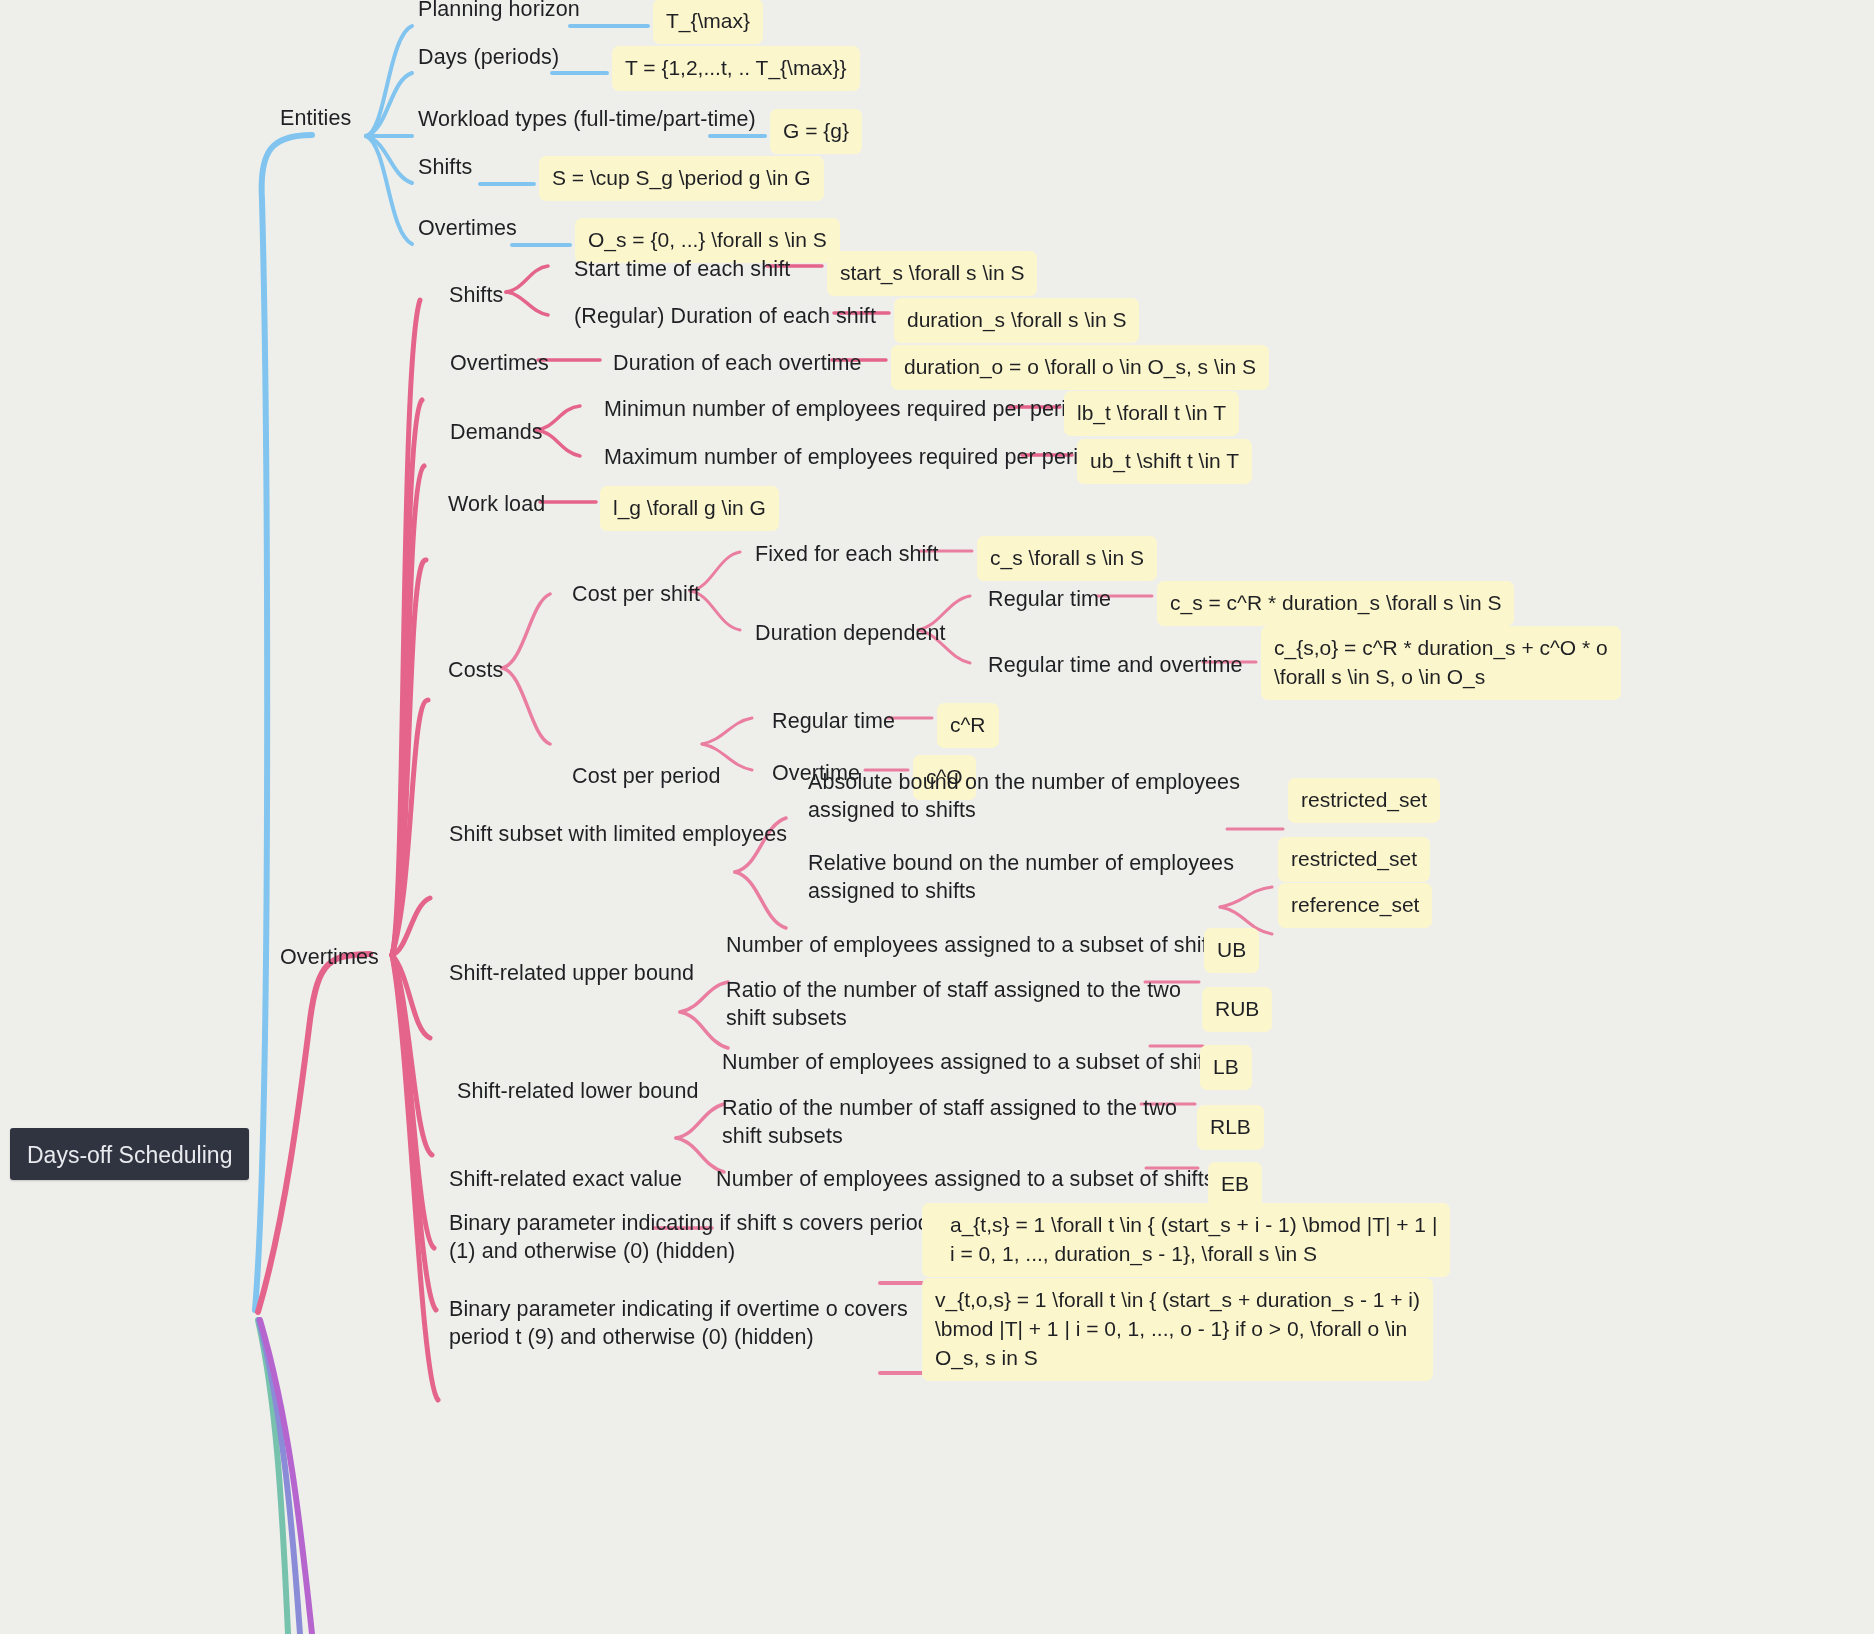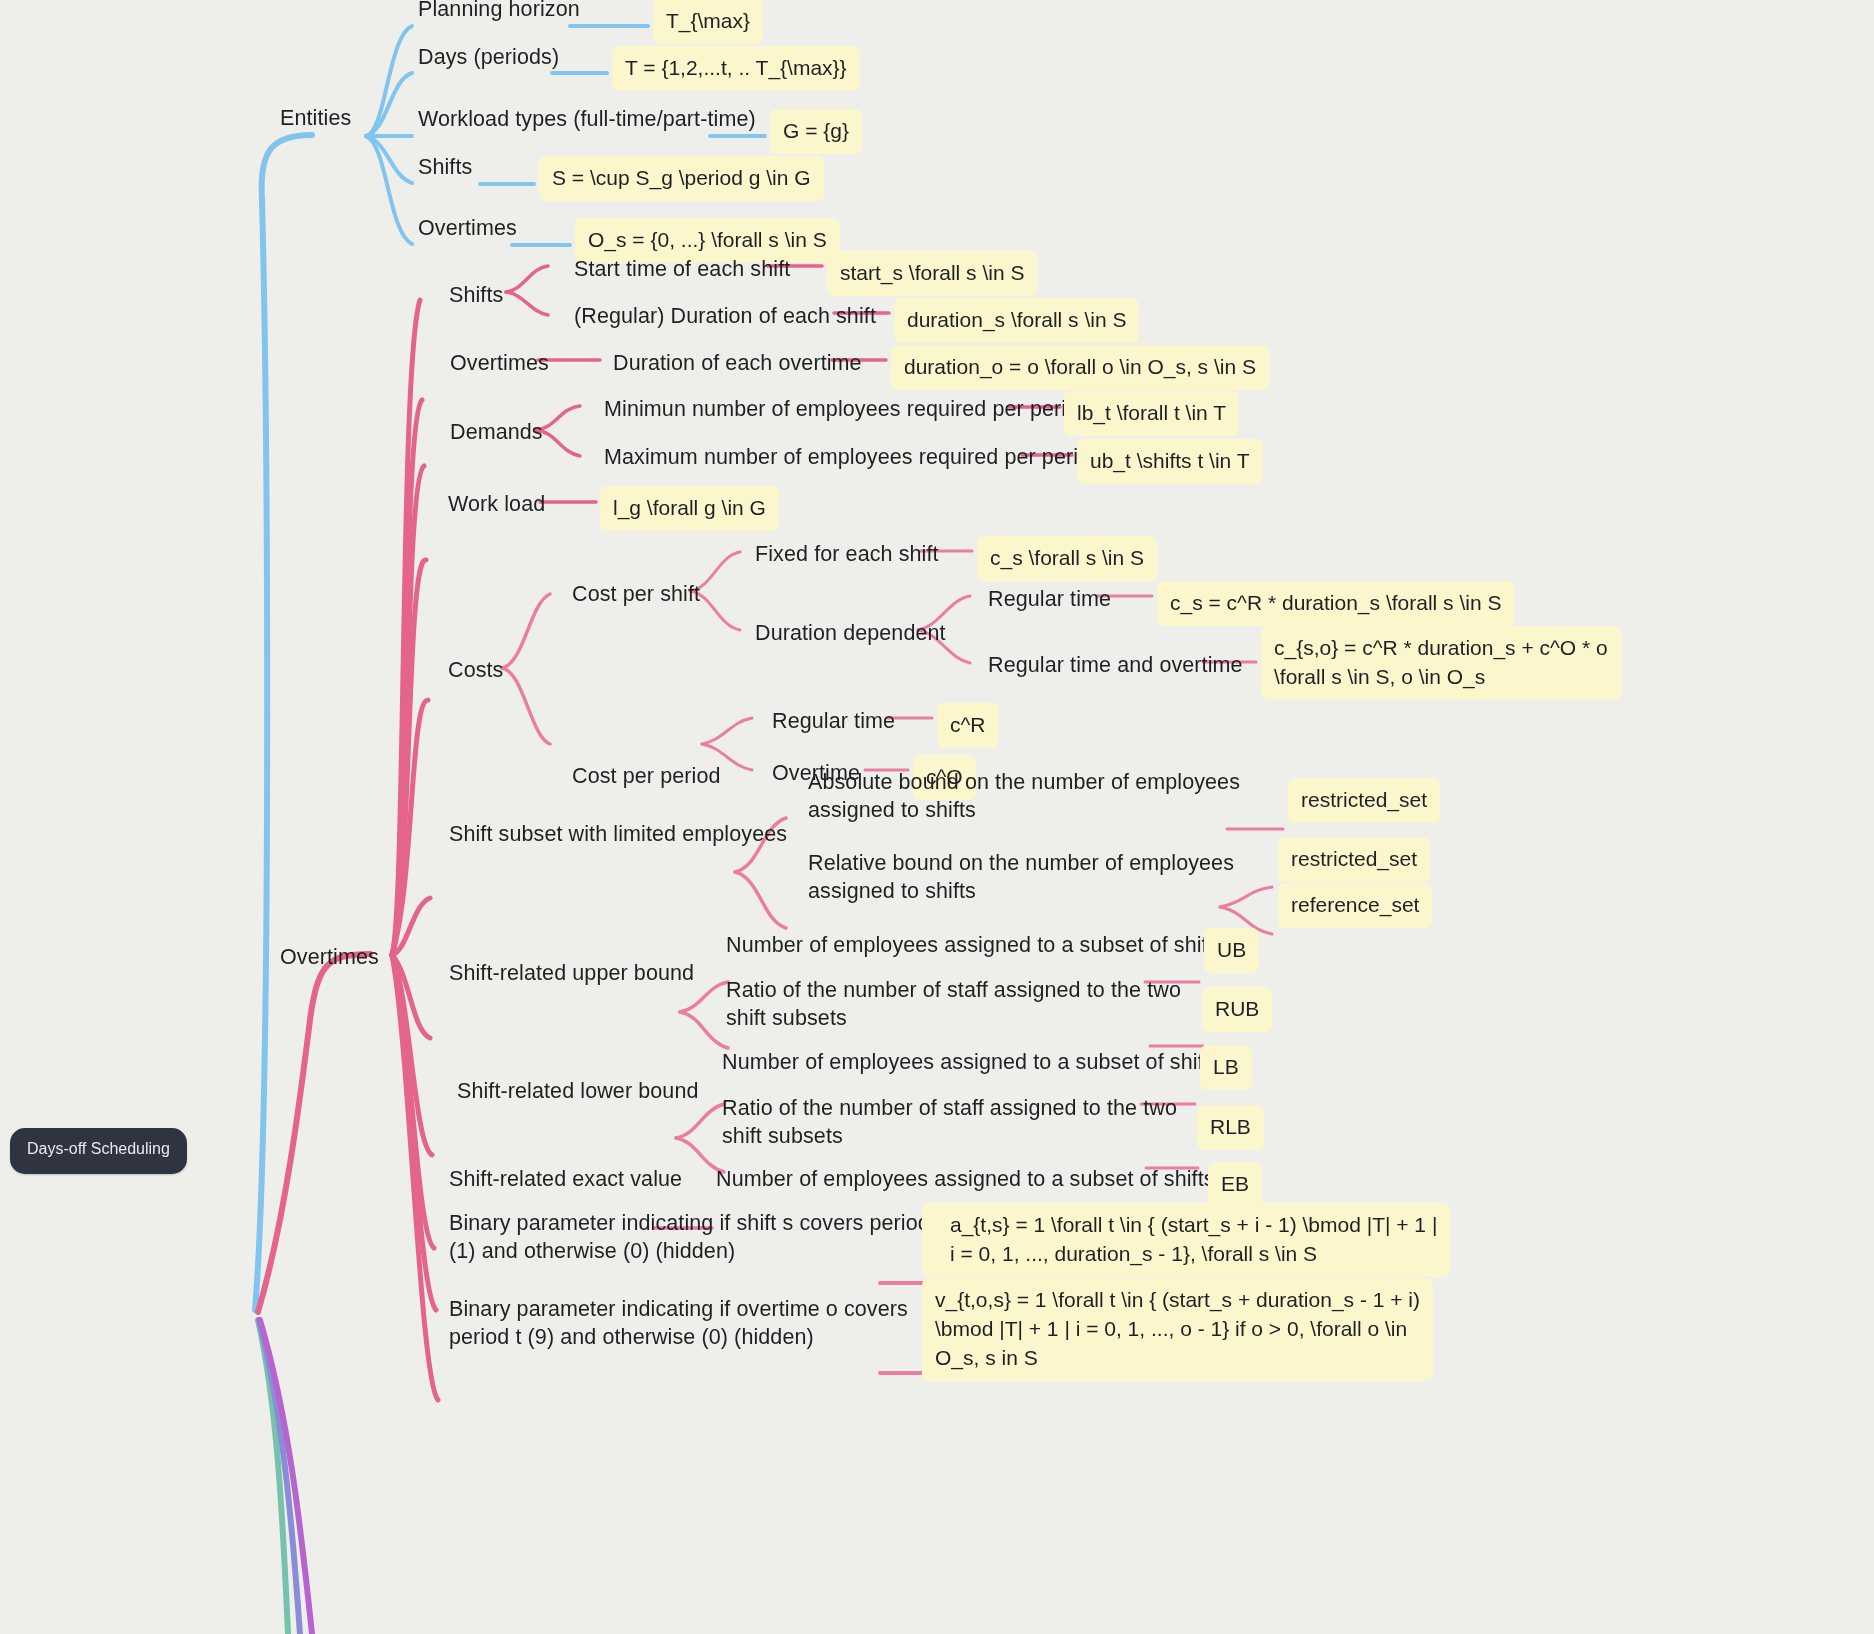--- a/index.html
+++ b/index.html
@@ -34,23 +34,23 @@
     line-height: 28px;
     white-space: pre;
     color: #1f2023;
     letter-spacing: 0.1px;
   }
   .node.wrap { white-space: pre-line; }
   .root-node {
     position: absolute;
     background: #2f3440;
     color: #e8eaee;
-    border-radius: 15px;
-    padding: 7px 17px 11px 17px;
-    font-size: 16px;
+    border-radius: 3px;
+    padding: 13px 17px 11px 17px;
+    font-size: 23px;
     line-height: 28px;
     white-space: nowrap;
     box-shadow: 0 1px 2px rgba(0,0,0,0.18);
   }
   .leafbox {
     position: absolute;
     background: #fcf6cd;
     border-radius: 7px;
     padding: 7px 13px 9px 13px;
     font-size: 21px;
@@ -183,21 +183,21 @@
   <div class="leafbox" style="left:894px; top:298px;">duration_s \forall s \in S</div>
 
   <div class="node" style="left:450px; top:349px;">Overtimes</div>
   <div class="node" style="left:613px; top:349px;">Duration of each overtime</div>
   <div class="leafbox" style="left:891px; top:345px;">duration_o = o \forall o \in O_s, s \in S</div>
 
   <div class="node" style="left:450px; top:418px;">Demands</div>
   <div class="node" style="left:604px; top:395px;">Minimun number of employees required per period</div>
   <div class="leafbox" style="left:1064px; top:391px;">lb_t \forall t \in T</div>
   <div class="node" style="left:604px; top:443px;">Maximum number of employees required per period</div>
-  <div class="leafbox" style="left:1077px; top:439px;">ub_t \shifts t \in T</div>
+  <div class="leafbox" style="left:1077px; top:439px;">ub_t \shift t \in T</div>
 
   <div class="node" style="left:448px; top:490px;">Work load</div>
   <div class="leafbox" style="left:600px; top:486px;">l_g \forall g \in G</div>
 
   <div class="node" style="left:448px; top:656px;">Costs</div>
 
   <div class="node" style="left:572px; top:580px;">Cost per shift</div>
   <div class="node" style="left:755px; top:540px;">Fixed for each shift</div>
   <div class="leafbox" style="left:977px; top:536px;">c_s \forall s \in S</div>
 

